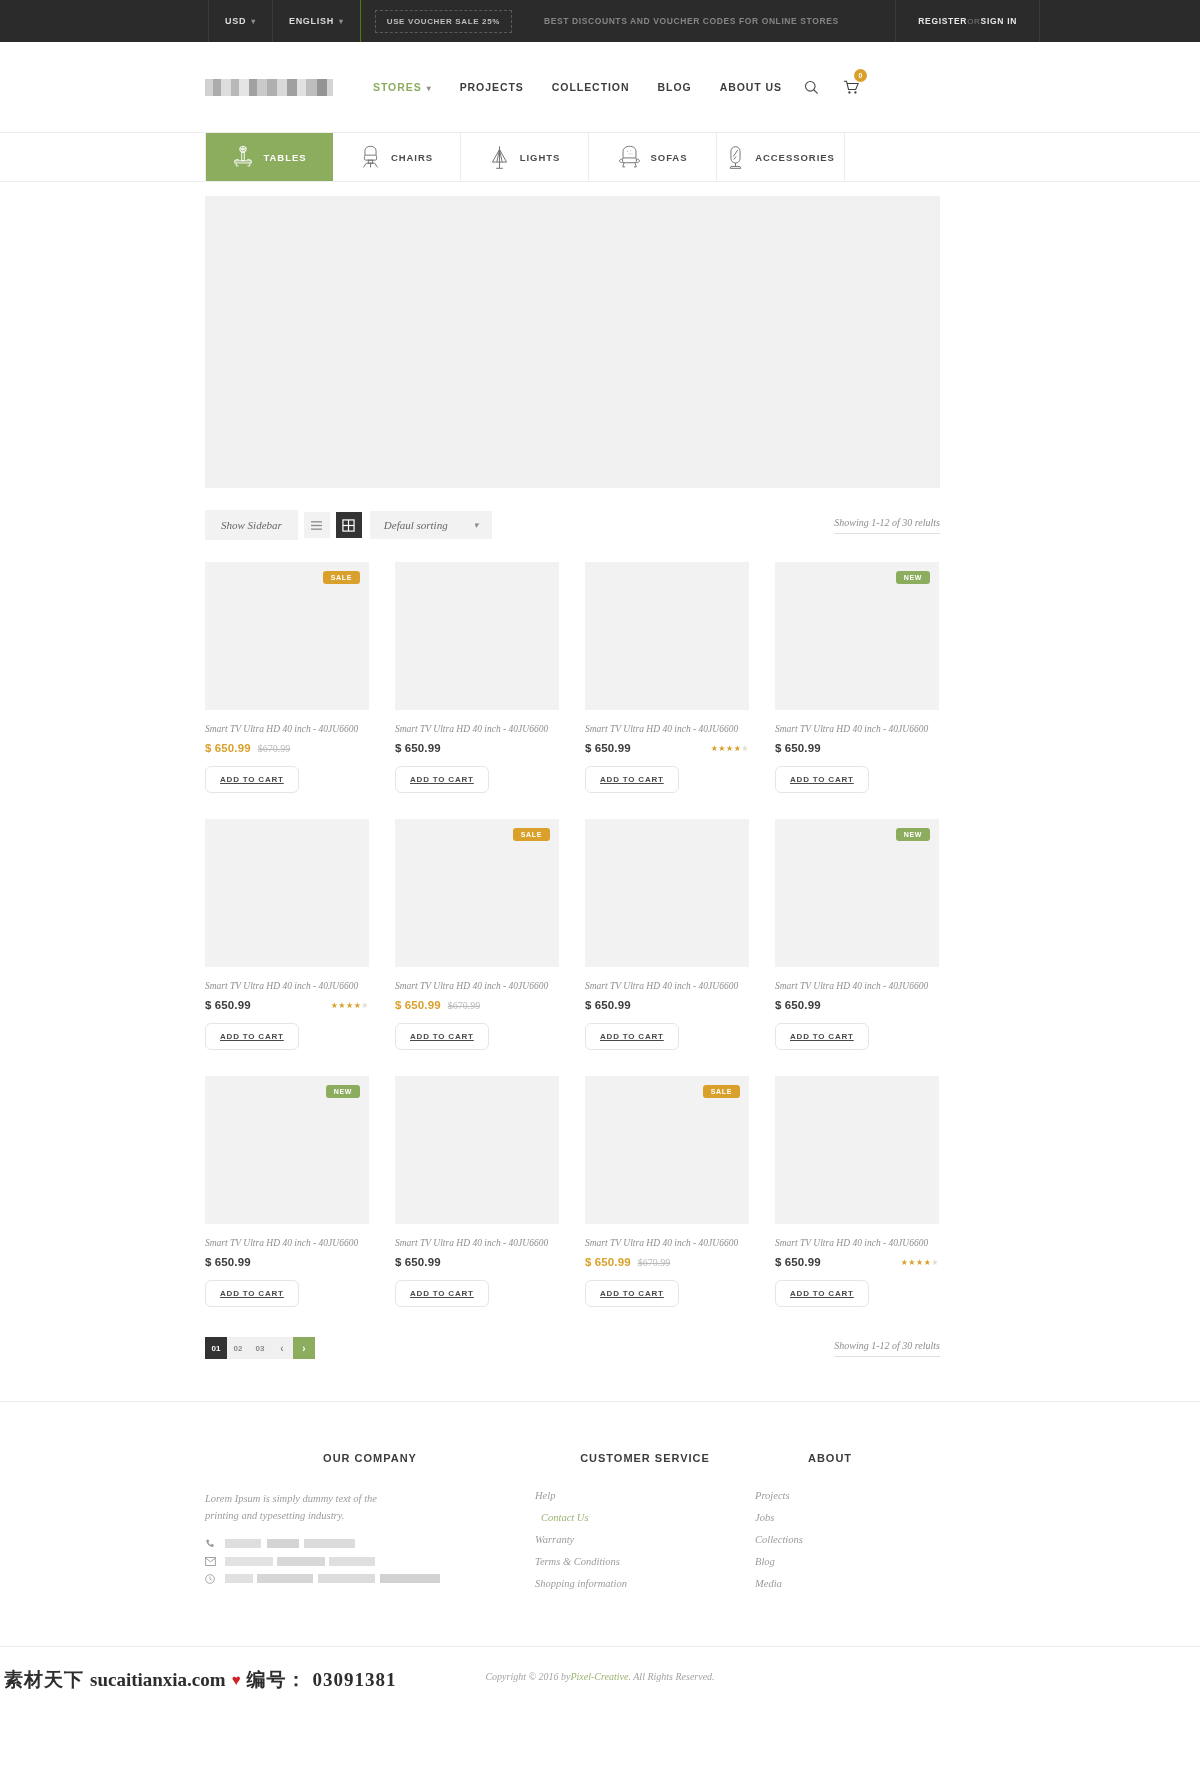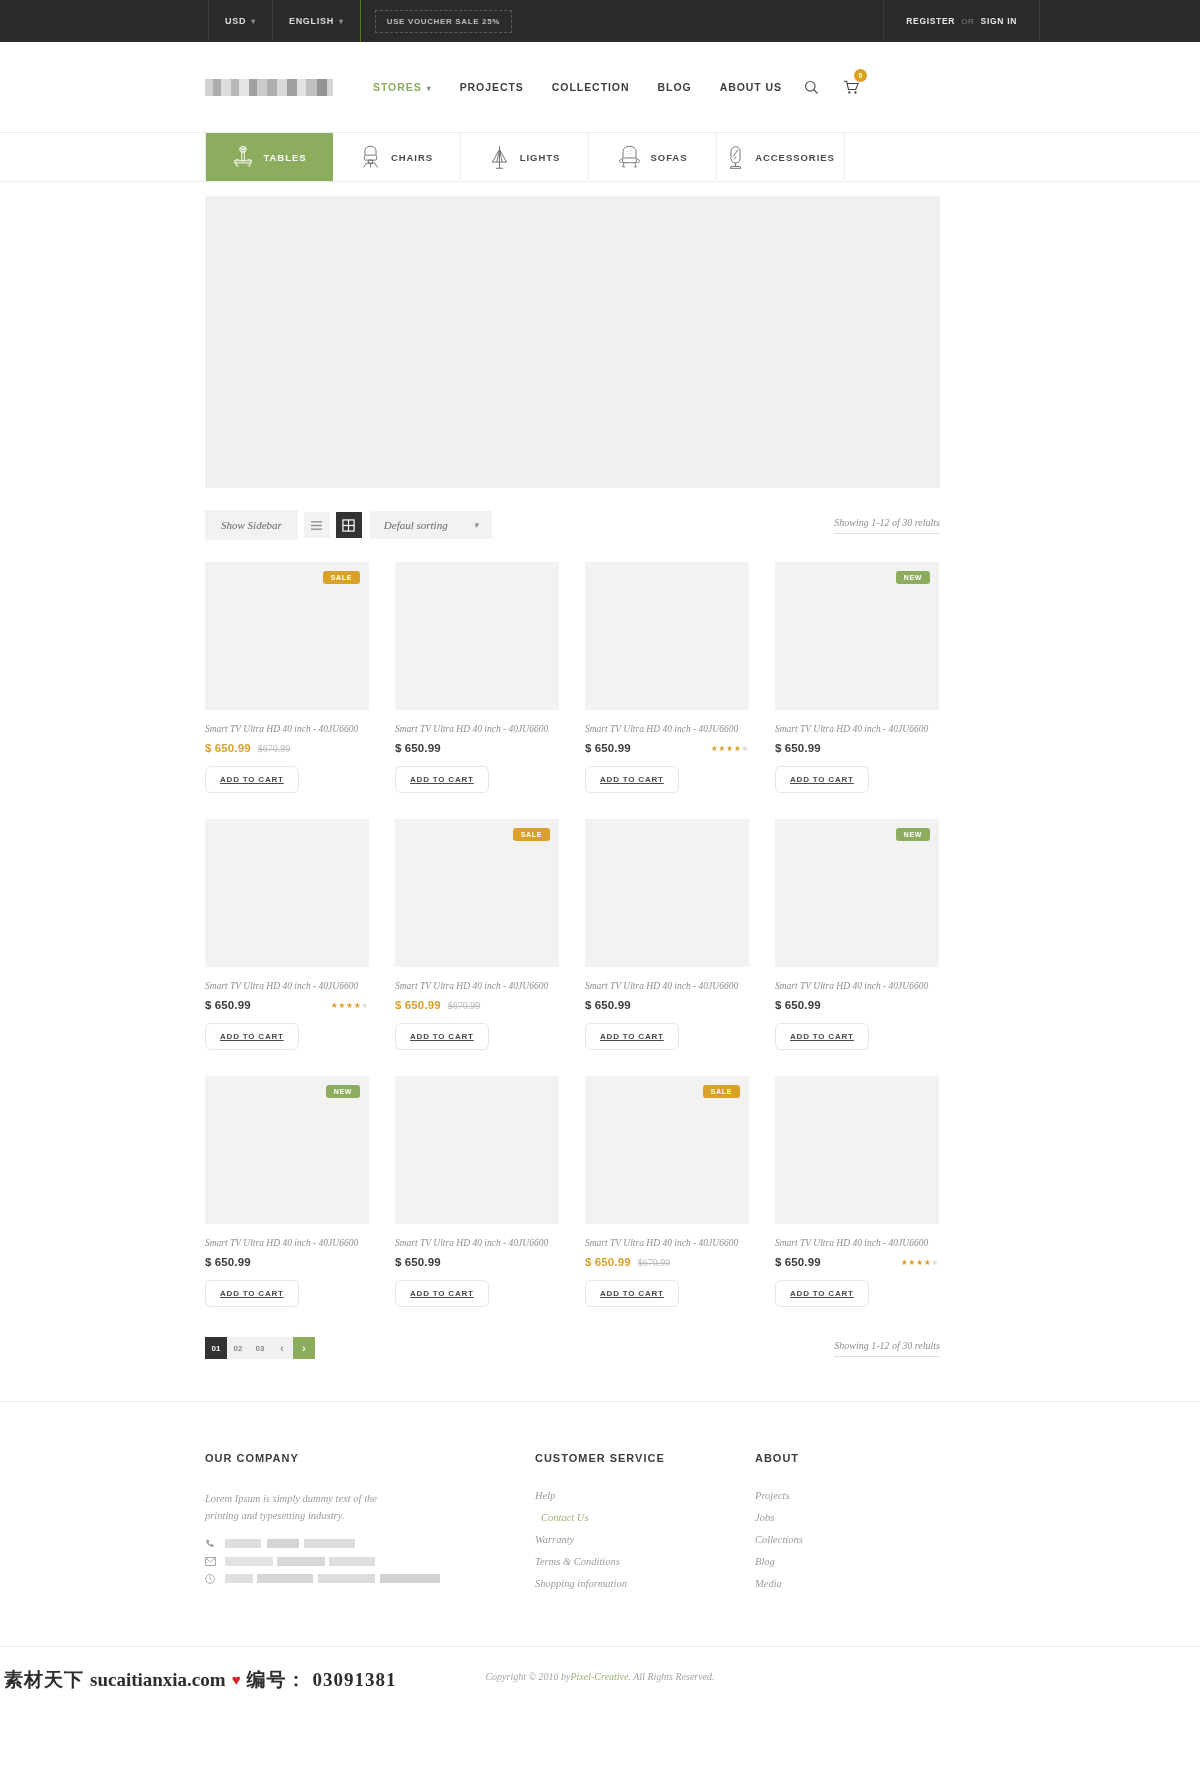--- a/index.html
+++ b/index.html
@@ -39,21 +39,21 @@
     letter-spacing: .08em;
     font-weight: bold;
     white-space: nowrap;
   }
   .voucher-desc {
     padding: 0 18px; display:flex; align-items:center;
     color: #858585; font-size: 8.5px; letter-spacing: .07em; font-weight: bold;
     white-space: nowrap;
   }
   .topbar .tb-right { margin-left: auto; display:flex; }
-  .tb-auth { display:flex; align-items:center; gap:6px; padding: 0 22px;
+  .tb-auth { display:flex; align-items:center; padding: 0 22px;
              border-left:1px solid #3a3a3a; border-right:1px solid #3a3a3a; }
   .tb-auth a { color:#e8e8e8; font-weight:bold; font-size:8.5px; letter-spacing:.08em; text-decoration:none; }
   .tb-auth .or { color:#7d7d7d; font-weight:normal; font-size:8px; }
   .tb-end { flex: 0 0 160px; }
 
   
   .header {
     height: 90px;
     display: flex; align-items: center;
     padding: 0 0 0 0;
@@ -224,20 +224,21 @@
     display:flex;
     width: 1200px;
   }
   .fcol-company { width: 330px; }
   .fcol-cs { width: 220px; }
   .fcol-cs2 { width: 110px; padding-top: 34px; }
   .fcol-about { width: 150px; }
   .f-head {
     font-size: 11px; font-weight: bold; letter-spacing:.09em; color:#3c3c3c;
     margin-bottom: 26px;
+    text-align: center;
   }
   .f-desc {
     font-family:"Liberation Serif", serif; font-style:italic;
     font-size: 10.5px; color:#9c9c9c; line-height: 1.65;
     width: 205px;
   }
   .f-contact { margin-top: 14px; }
   .f-line { display:flex; align-items:center; gap: 9px; margin-bottom: 8px; }
   .f-ico { width:11px; color:#9a9a9a; font-size:10px; display:flex; }
   .blurbar { height: 9px; filter: blur(.7px); }
@@ -288,20 +289,21 @@
       <span>USD</span>
       <span class="caret">▾</span>
     </div>
     <div class="tb-cell">
       <span>ENGLISH</span>
       <span class="caret">▾</span>
     </div>
     <div class="voucher-wrap">
       <span class="voucher-box">USE VOUCHER SALE 25%</span>
     </div>
+    <div class="voucher-desc">BEST DISCOUNTS AND VOUCHER CODES FOR ONLINE STORES</div>
     <div class="tb-right">
       <div class="tb-auth">
         <a href="#">REGISTER</a>
         <span class="or">OR</span>
         <a href="#">SIGN IN</a>
       </div>
       <div class="tb-end"></div>
     </div>
   </div>
 

